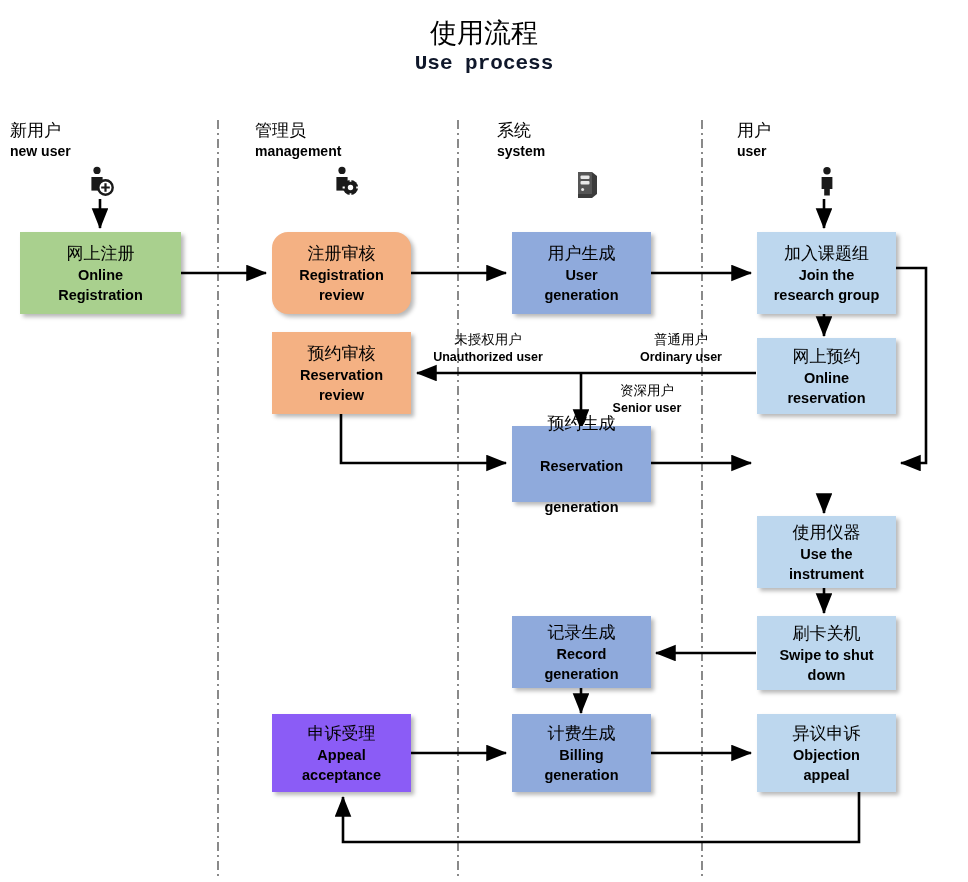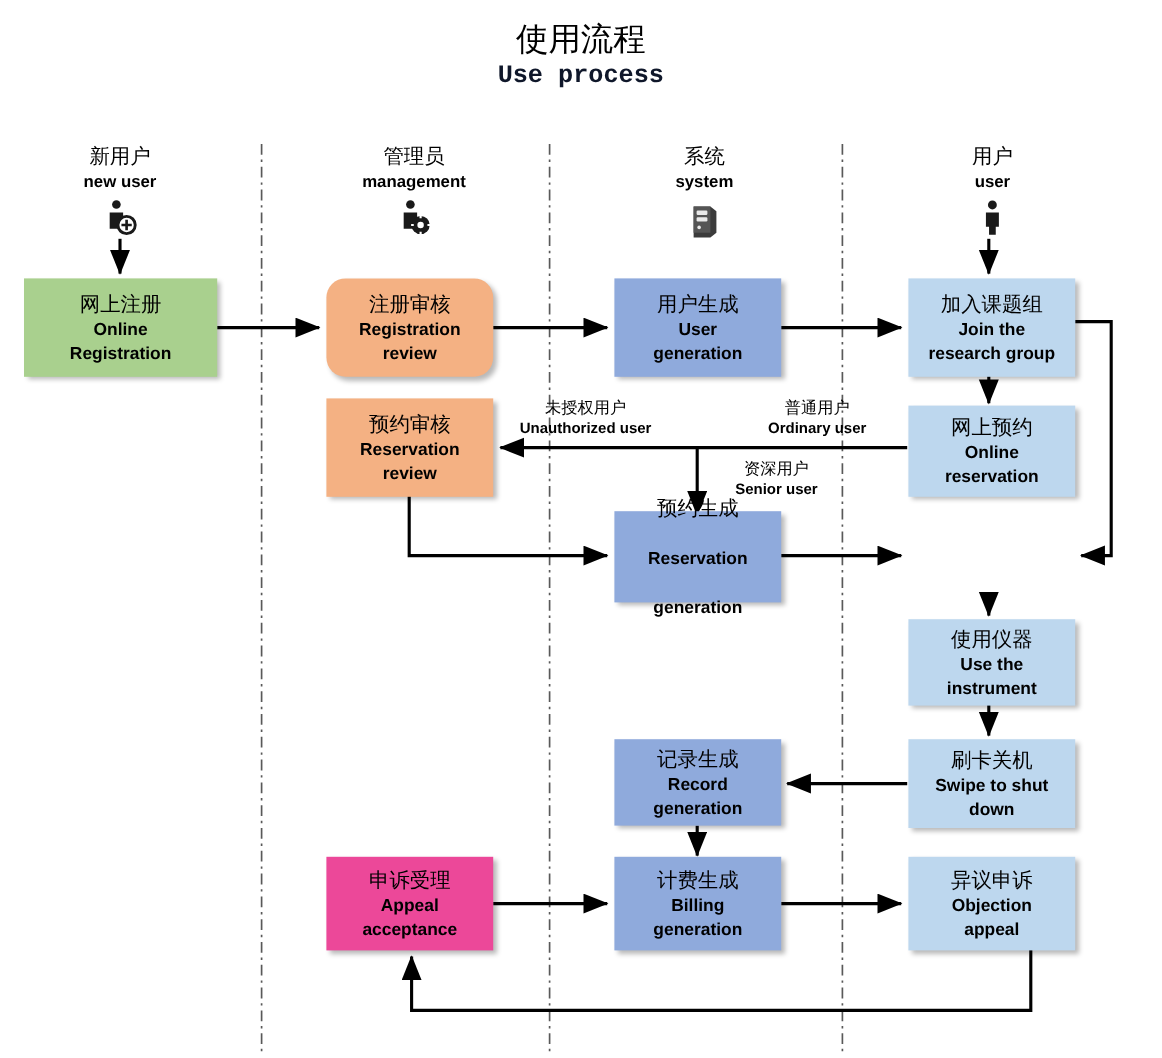--- a/index.html
+++ b/index.html
@@ -8,21 +8,21 @@
     font-family:"Liberation Sans","DejaVu Sans",sans-serif;
     color:#000000;
   }
   #canvas{position:absolute;inset:0;width:968px;height:882px;}
   #svg-layer{position:absolute;left:0;top:0;width:968px;height:882px;}
 
   .title-block{position:absolute;left:0;top:16px;width:968px;text-align:center;}
   .title-cn{font-size:27px;line-height:34px;font-weight:400;color:#000;}
   .title-en{font-size:21px;line-height:27px;font-weight:bold;color:#0f172a;font-family:Liberation Mono, monospace;}
 
-  .lane-head{position:absolute;text-align:center;width:180px;}
+  .lane-head{position:absolute;text-align:left;width:180px;}
   .lane-cn{font-size:17px;line-height:22px;font-weight:400;}
   .lane-en{font-size:14px;line-height:19px;font-weight:bold;}
   .lane-icon{margin-top:4px;height:34px;display:flex;align-items:center;justify-content:center;}
 
   .node{
     position:absolute;box-sizing:border-box;
     display:flex;flex-direction:column;align-items:center;justify-content:center;
     text-align:center;
     box-shadow:3px 3px 4px rgba(0,0,0,.28);
     padding:2px 4px;
@@ -205,21 +205,21 @@
     <div class="en">Use the</div>
     <div class="en">instrument</div>
   </div>
 
   <div class="node" style="left:512px;top:616px;width:139px;height:72px;background:#8FAADC;">
     <div class="cn">记录生成</div>
     <div class="en">Record</div>
     <div class="en">generation</div>
   </div>
 
-  <div class="node" style="left:272px;top:714px;width:139px;height:78px;background:#ec4899;align-items:center;">
+  <div class="node" style="left:272px;top:714px;width:139px;height:78px;background:#8b5cf6;align-items:center;">
     <div class="cn">申诉受理</div>
     <div class="en">Appeal</div>
     <div class="en">acceptance</div>
   </div>
 
   <div class="node" style="left:512px;top:714px;width:139px;height:78px;background:#8FAADC;">
     <div class="cn">计费生成</div>
     <div class="en">Billing</div>
     <div class="en">generation</div>
   </div>

